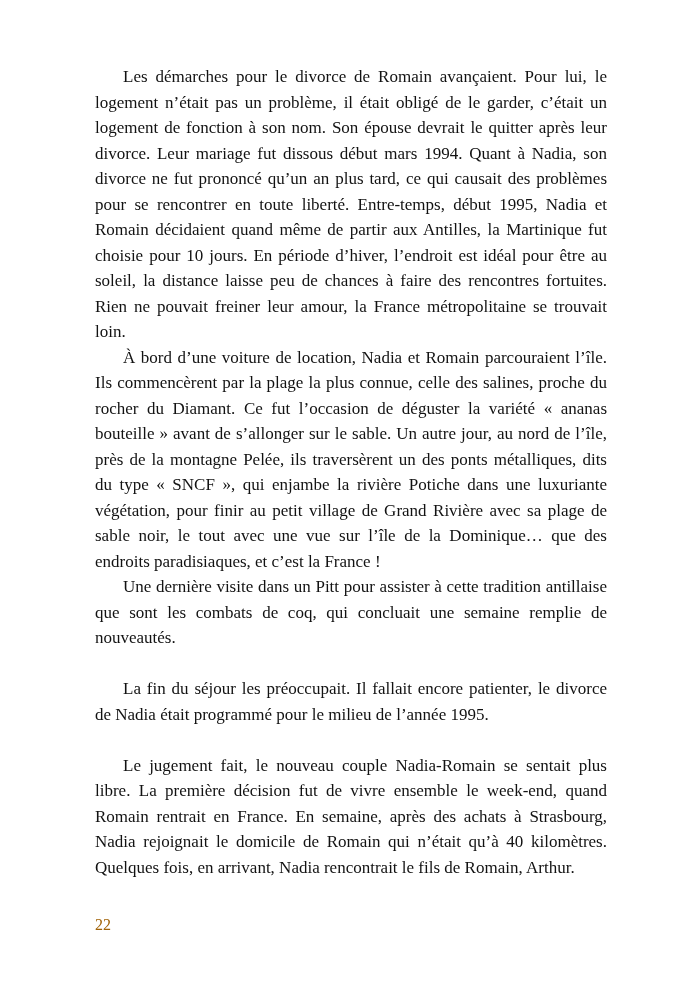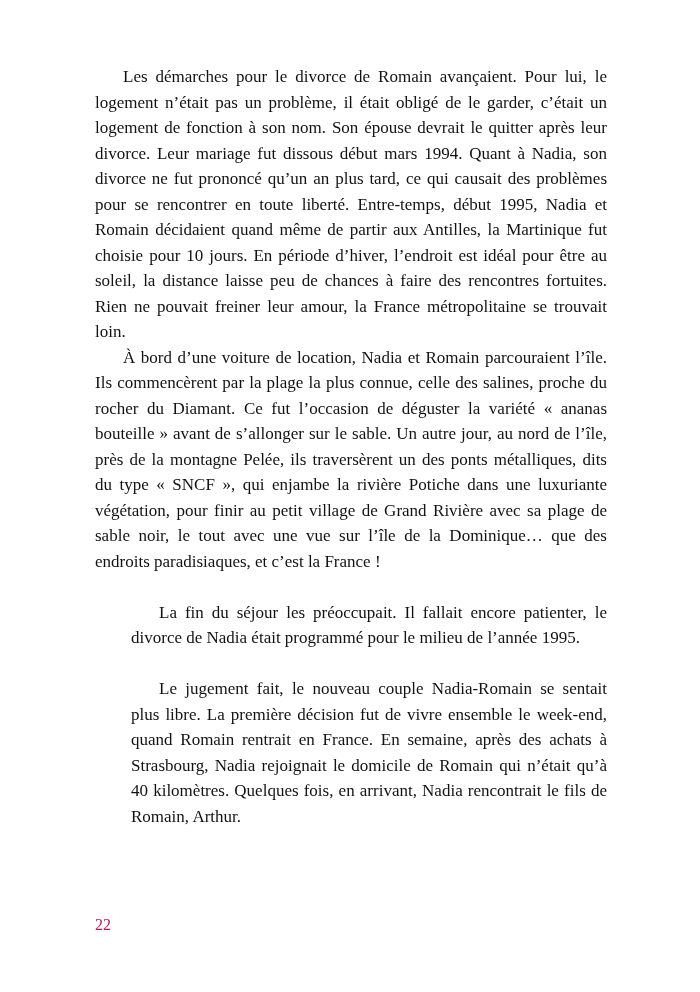--- a/index.html
+++ b/index.html
@@ -26,34 +26,34 @@
     text-align: justify;
     text-justify: inter-word;
   }
   .text-block p {
     margin: 0;
     padding: 0;
     text-indent: 28px;
   }
   .text-block p.gap-before {
     margin-top: 25.5px;
-    margin-left: 36px;
   }
   .page-number {
     position: absolute;
     left: 95px;
     top: 916px;
     font-size: 16px;
-    color: #be185d;
+    color: #a16207;
   }
 </style>
 </head>
 <body>
 
 <div class="book-page">
   <div class="text-block">
     <p>Les démarches pour le divorce de Romain avançaient. Pour lui, le logement n’était pas un problème, il était obligé de le garder, c’était un logement de fonction à son nom. Son épouse devrait le quitter après leur divorce. Leur mariage fut dissous début mars 1994. Quant à Nadia, son divorce ne fut prononcé qu’un an plus tard, ce qui causait des problèmes pour se rencontrer en toute liberté. Entre-temps, début 1995, Nadia et Romain décidaient quand même de partir aux Antilles, la Martinique fut choisie pour 10 jours. En période d’hiver, l’endroit est idéal pour être au soleil, la distance laisse peu de chances à faire des rencontres fortuites. Rien ne pouvait freiner leur amour, la France métropolitaine se trouvait loin.</p>
     <p>À bord d’une voiture de location, Nadia et Romain parcouraient l’île. Ils commencèrent par la plage la plus connue, celle des salines, proche du rocher du Diamant. Ce fut l’occasion de déguster la variété « ananas bouteille » avant de s’allonger sur le sable. Un autre jour, au nord de l’île, près de la montagne Pelée, ils traversèrent un des ponts métalliques, dits du type « SNCF », qui enjambe la rivière Potiche dans une luxuriante végétation, pour finir au petit village de Grand Rivière avec sa plage de sable noir, le tout avec une vue sur l’île de la Dominique… que des endroits paradisiaques, et c’est la France !</p>
+    <p>Une dernière visite dans un Pitt pour assister à cette tradition antillaise que sont les combats de coq, qui concluait une semaine remplie de nouveautés.</p>
     <p class="gap-before">La fin du séjour les préoccupait. Il fallait encore patienter, le divorce de Nadia était programmé pour le milieu de l’année 1995.</p>
     <p class="gap-before">Le jugement fait, le nouveau couple Nadia-Romain se sentait plus libre. La première décision fut de vivre ensemble le week-end, quand Romain rentrait en France. En semaine, après des achats à Strasbourg, Nadia rejoignait le domicile de Romain qui n’était qu’à 40 kilomètres. Quelques fois, en arrivant, Nadia rencontrait le fils de Romain, Arthur.</p>
   </div>
   <div class="page-number">22</div>
 </div>
 
 </body></html>

